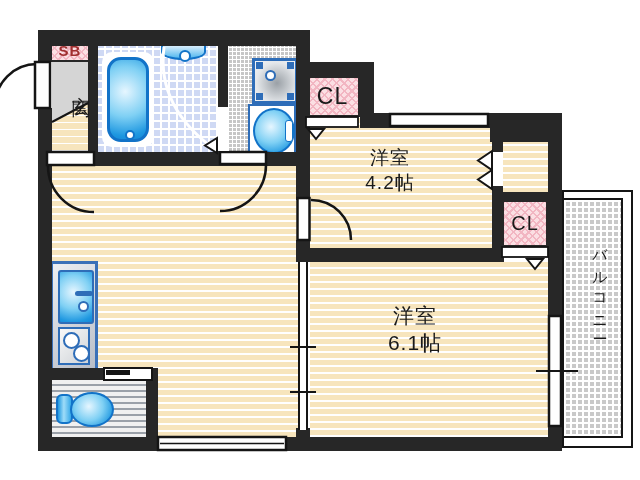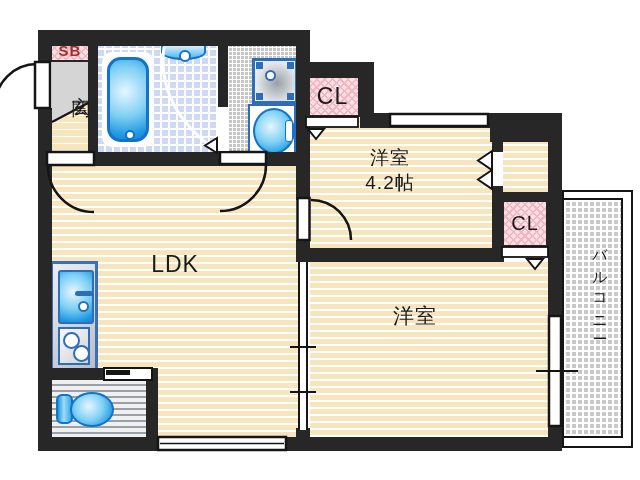--- a/index.html
+++ b/index.html
@@ -169,27 +169,27 @@
     <rect x="549" y="316" width="12" height="110" fill="#ffffff" stroke="#151515" stroke-width="2.5"></rect>
     <line x1="536" y1="371" x2="578" y2="371" stroke="#151515" stroke-width="2"></line>
 
     <line x1="290" y1="347" x2="316" y2="347" stroke="#151515" stroke-width="2"></line>
     <line x1="290" y1="392" x2="316" y2="392" stroke="#151515" stroke-width="2"></line>
   </svg>
 
   <div class="label vtext" style="left:69px;top:82px;font-size:18px;letter-spacing:4px;">玄関</div>
 
   <div class="label room-label" style="left:85px;top:250px;width:180px;font-size:23px;">
-    <span style="display:block;">LDK</span>
   </div>
 
   <div class="label room-label" style="left:300px;top:146px;width:180px;font-size:19px;">
     <span style="display:block;">洋室</span>
     <span style="display:block;text-align:center;">4.2帖</span>
   </div>
 
   <div class="label room-label" style="left:320px;top:302px;width:190px;font-size:21px;">
     <span style="display:block;">洋室</span>
+    <span style="display:block;">6.1帖</span>
   </div>
 
   <div class="label vtext" style="left:590px;top:238px;font-size:15px;letter-spacing:6px;">バルコニー</div>
 
 </div>
 
 </body></html>

